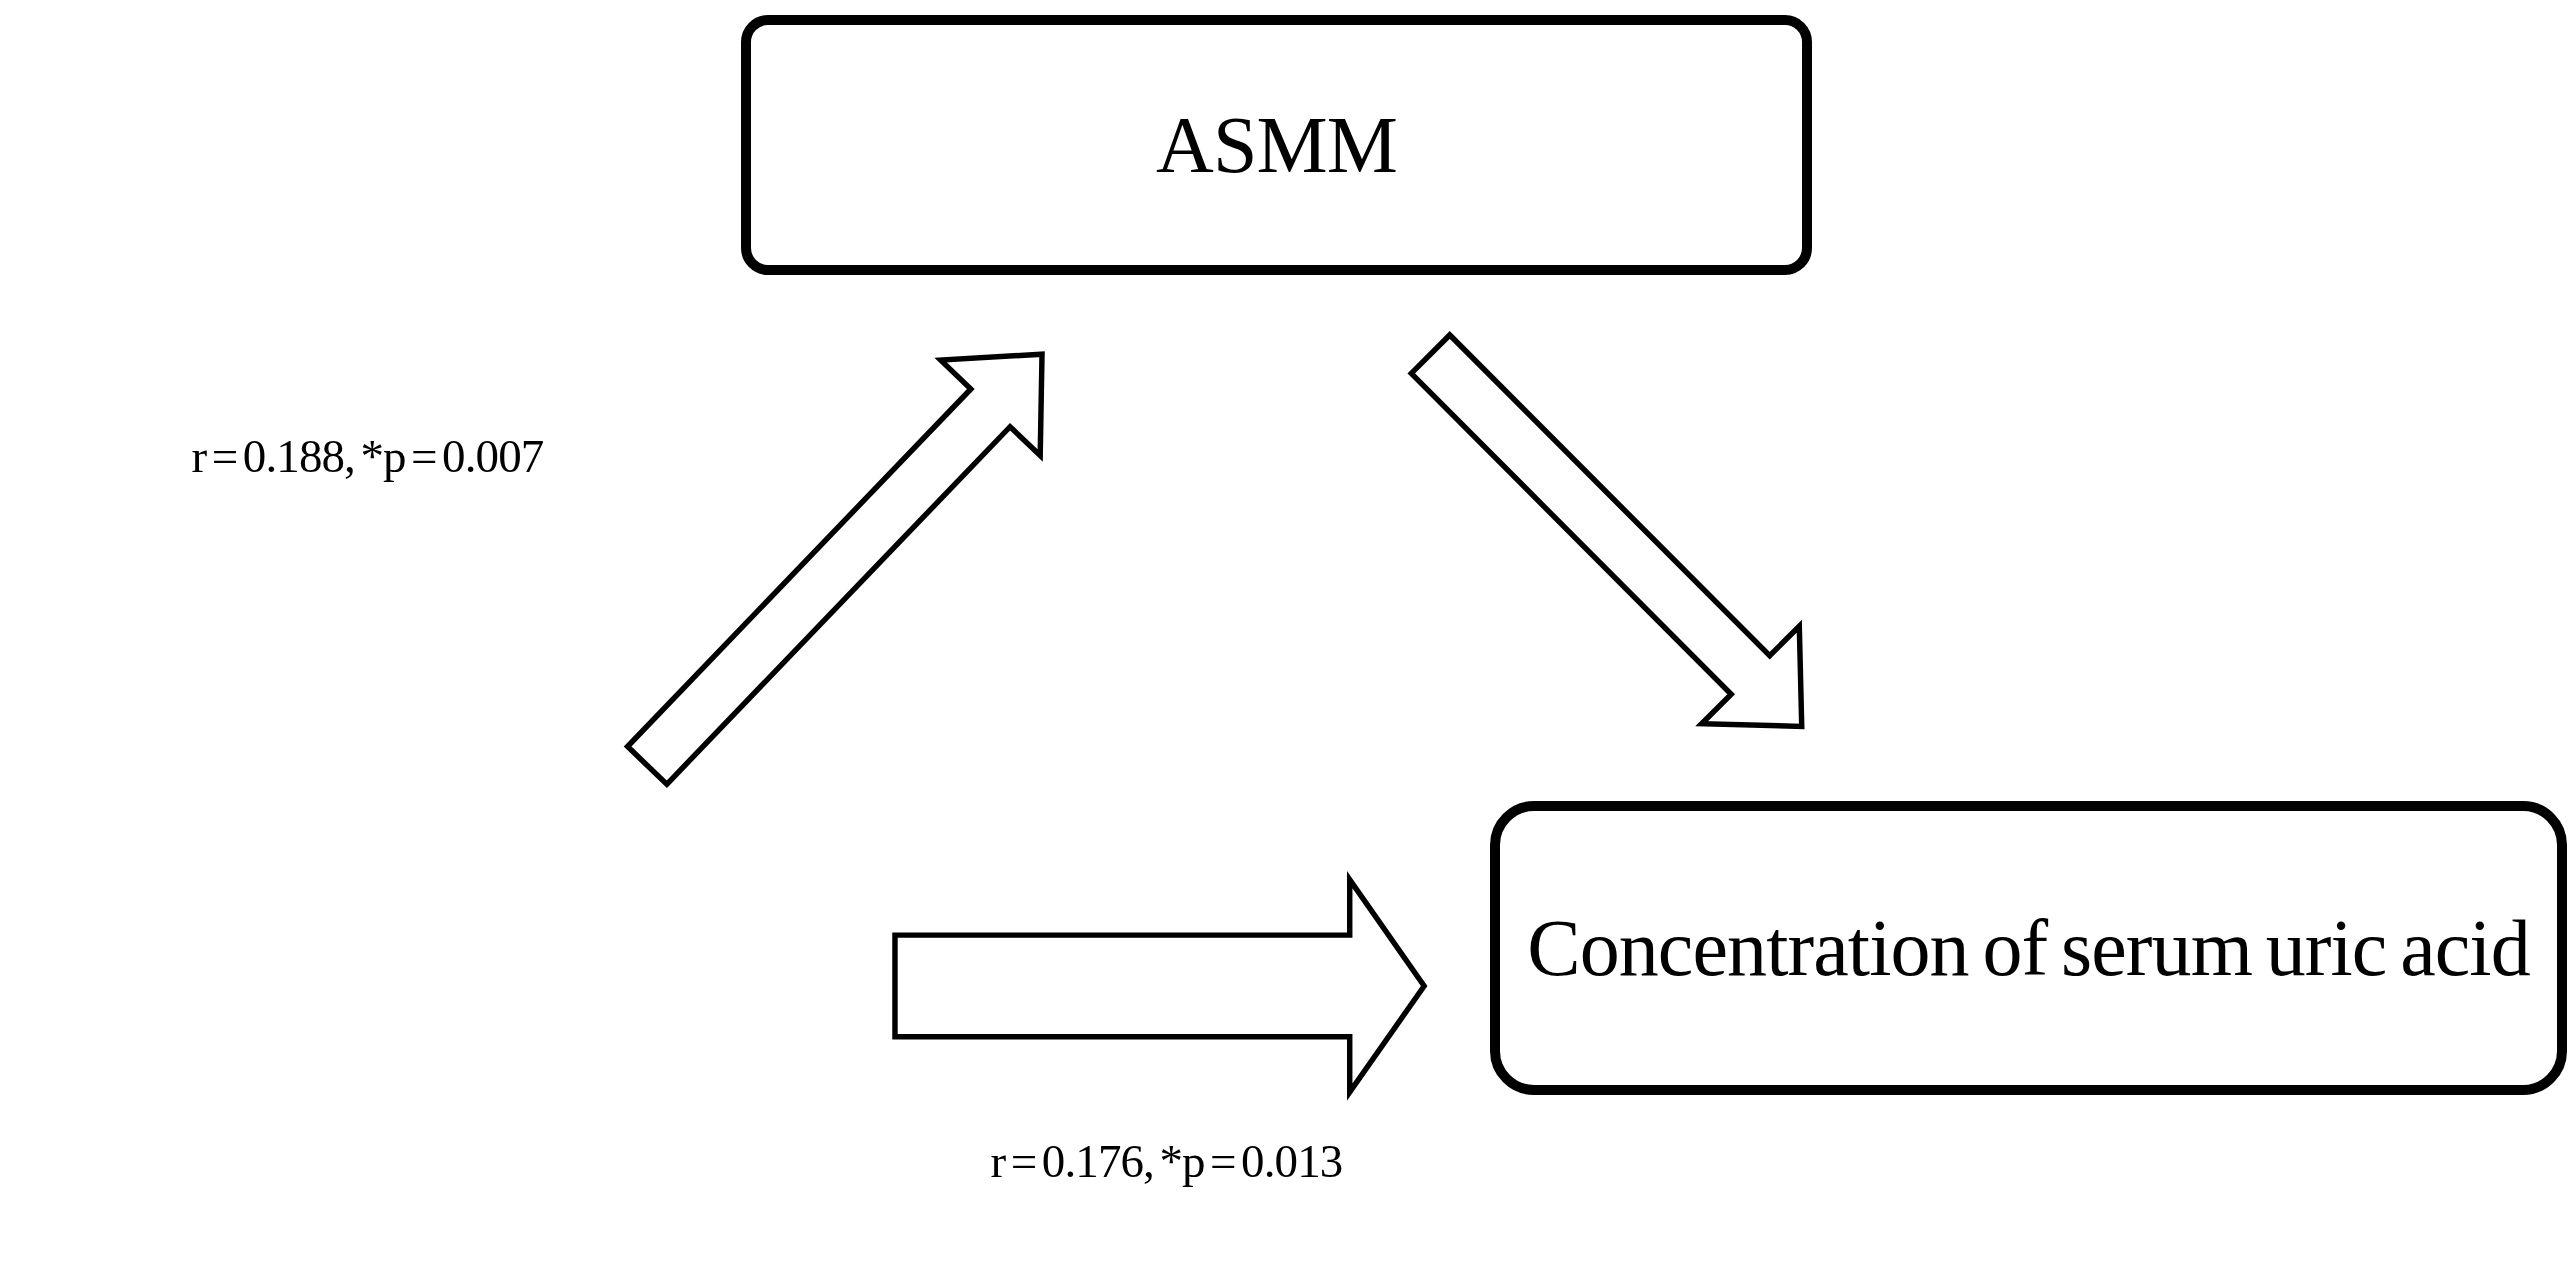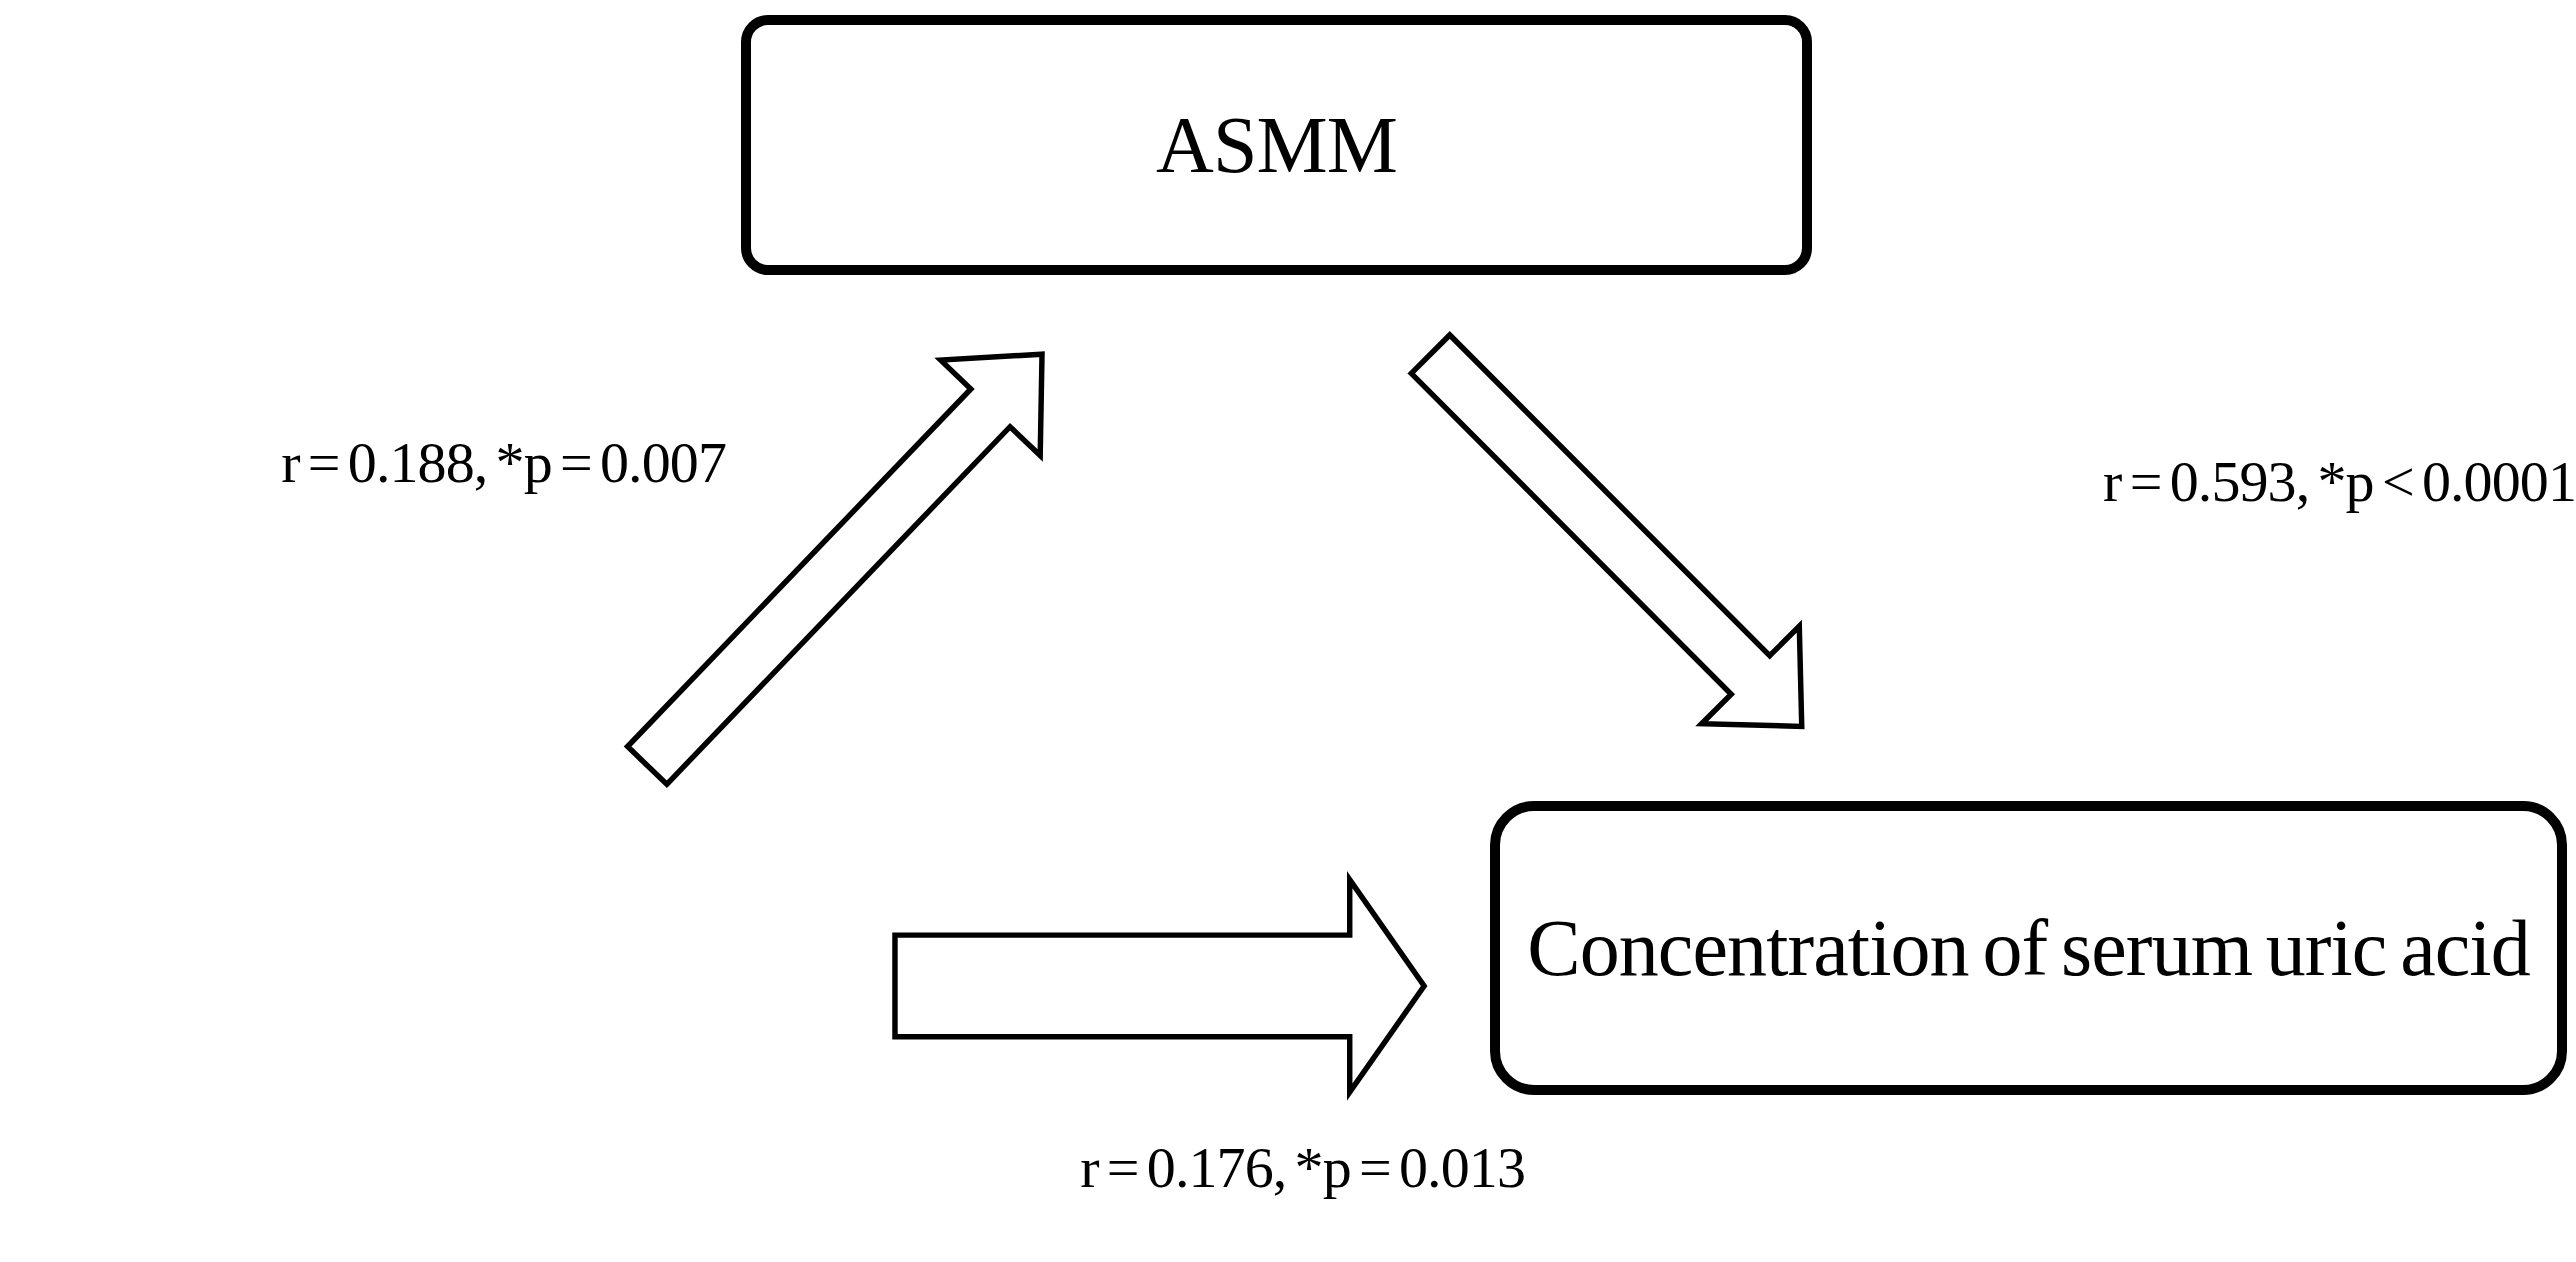--- a/index.html
+++ b/index.html
@@ -53,23 +53,23 @@
     border-radius: 44px;
   }
   .node-right {
     left: 1490px; top: 801px;
     width: 1077px; height: 294px;
     border-radius: 44px;
     padding: 12px 27px;
   }
   .edge-label {
     position: absolute;
-    font-size: 58px;
+    font-size: 47px;
     line-height: 1.2;
-    text-align: right;
+    text-align: center;
     letter-spacing: -0.9px;
     word-spacing: -5.4px;
     white-space: nowrap;
   }
   .edge-label-left  { left: 9px;   top: 428px;  width: 717px; }
   .edge-label-right { left: 1877px; top: 447px;  width: 699px; }
   .edge-label-bottom{ left: 808px;  top: 1133px; width: 717px; }
 </style>
 </head>
 <body>
@@ -89,18 +89,17 @@
     <span>ASMM</span>
   </div>
 
 
   <div class="node node-right">
     <span>Concentration of serum uric acid</span>
   </div>
 
   <div class="edge-label edge-label-left">r = 0.188, *p = 0.007</div>
 
-  <div class="edge-label edge-label-right">r = 0.593, *p &lt; 0.0001</div>
 
   <div class="edge-label edge-label-bottom">r = 0.176, *p = 0.013</div>
 
 </div>
 
 
 </body></html>

